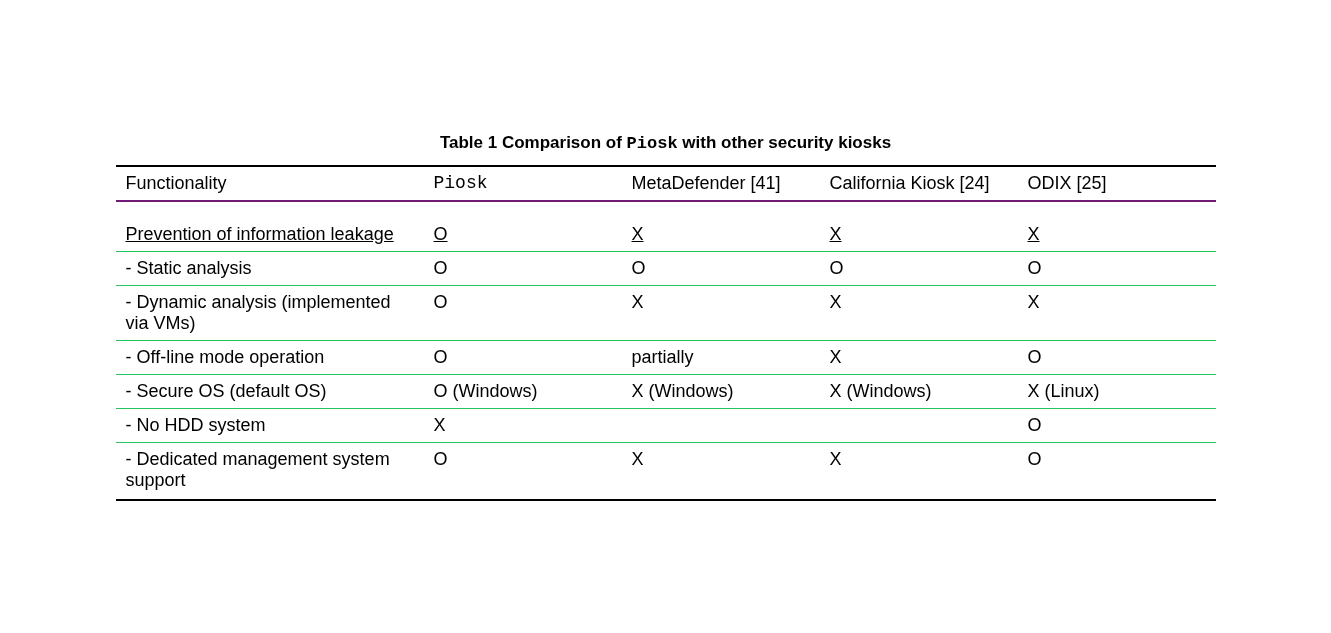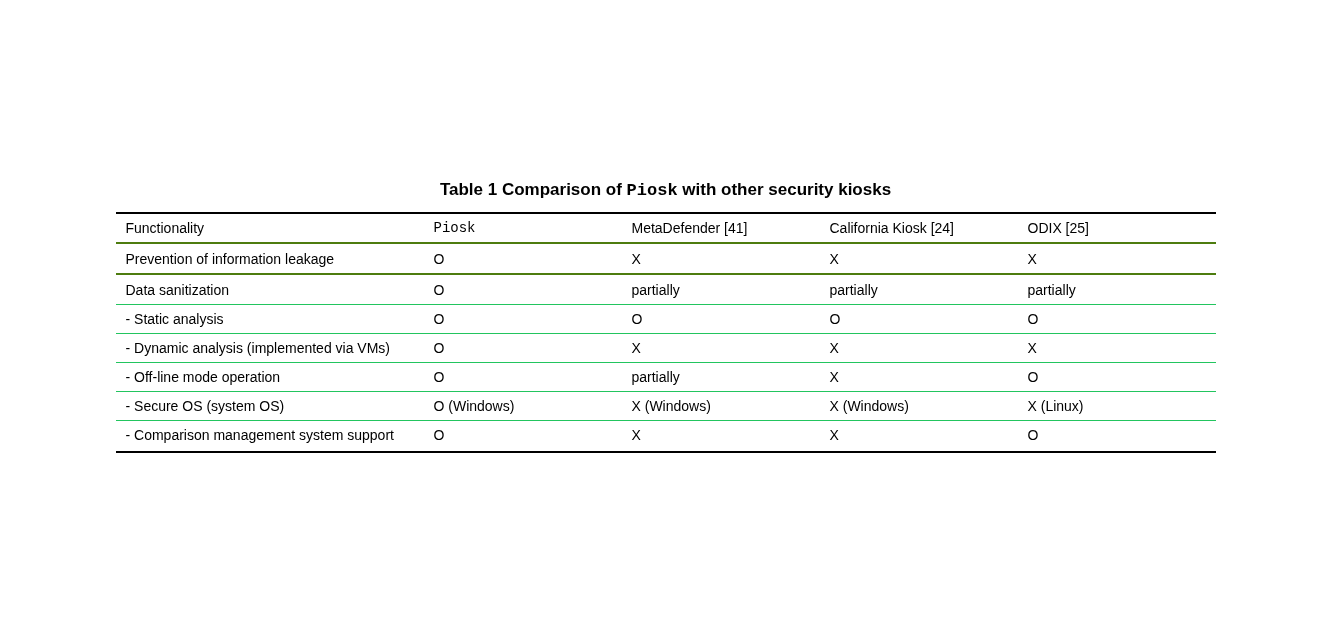--- a/index.html
+++ b/index.html
@@ -37,21 +37,21 @@
 
     .table-title code {
       font-family: 'Courier New', Courier, monospace;
       font-weight: bold;
     }
 
     table {
       width: 100%;
       border-collapse: collapse;
       font-family: Arial, sans-serif;
-      font-size: 14px;
+      font-size: 18px;
     }
 
     th, td {
       padding: 6px 10px;
       vertical-align: top;
       text-align: left;
     }
 
     thead tr {
       border-top: 2px solid #000;
@@ -60,22 +60,23 @@
 
     thead tr:last-child {
       border-bottom: 2px solid #000;
     }
 
     .header-row th {
       font-weight: normal;
     }
 
     .section-divider td {
-      border-top: 2px solid #4d7c0f;
-      padding-top: 7px;
+      border-top: 2px solid #701a75;
+      padding-top: 22px;
+      text-decoration: underline;
     }
 
     .normal-row td {
       border-top: 1px solid #22c55e;
     }
 
     .col-functionality {
       width: 28%;
     }
 
@@ -118,27 +119,20 @@
       </tr>
     </thead>
     <tbody id="table-body">
     <tr class="section-divider">
           <td>Prevention of information leakage</td>
           <td>O</td>
           <td>X</td>
           <td>X</td>
           <td>X</td>
         </tr>
-        <tr class="section-divider">
-          <td>Data sanitization</td>
-          <td>O</td>
-          <td>partially</td>
-          <td>partially</td>
-          <td>partially</td>
-        </tr>
         <tr class="normal-row">
           <td> - Static analysis</td>
           <td>O</td>
           <td>O</td>
           <td>O</td>
           <td>O</td>
         </tr>
         <tr class="normal-row">
           <td> - Dynamic analysis (implemented via VMs)</td>
           <td>O</td>
@@ -147,28 +141,35 @@
           <td>X</td>
         </tr>
         <tr class="normal-row">
           <td> - Off-line mode operation</td>
           <td>O</td>
           <td>partially</td>
           <td>X</td>
           <td>O</td>
         </tr>
         <tr class="normal-row">
-          <td> - Secure OS (system OS)</td>
+          <td> - Secure OS (default OS)</td>
           <td>O (Windows)</td>
           <td>X (Windows)</td>
           <td>X (Windows)</td>
           <td>X (Linux)</td>
         </tr>
+        <tr class="normal-row">
+          <td> - No HDD system</td>
+          <td>X</td>
+          <td></td>
+          <td></td>
+          <td>O</td>
+        </tr>
         <tr class="normal-row" style="border-bottom: 2px solid rgb(0, 0, 0);">
-          <td style="border-bottom: 2px solid rgb(0, 0, 0); padding-bottom: 8px;"> - Comparison management system support</td>
+          <td style="border-bottom: 2px solid rgb(0, 0, 0); padding-bottom: 8px;"> - Dedicated management system support</td>
           <td style="border-bottom: 2px solid rgb(0, 0, 0); padding-bottom: 8px;">O</td>
           <td style="border-bottom: 2px solid rgb(0, 0, 0); padding-bottom: 8px;">X</td>
           <td style="border-bottom: 2px solid rgb(0, 0, 0); padding-bottom: 8px;">X</td>
           <td style="border-bottom: 2px solid rgb(0, 0, 0); padding-bottom: 8px;">O</td>
         </tr>
       </tbody>
   </table>
 </div>
 
 </body></html>

